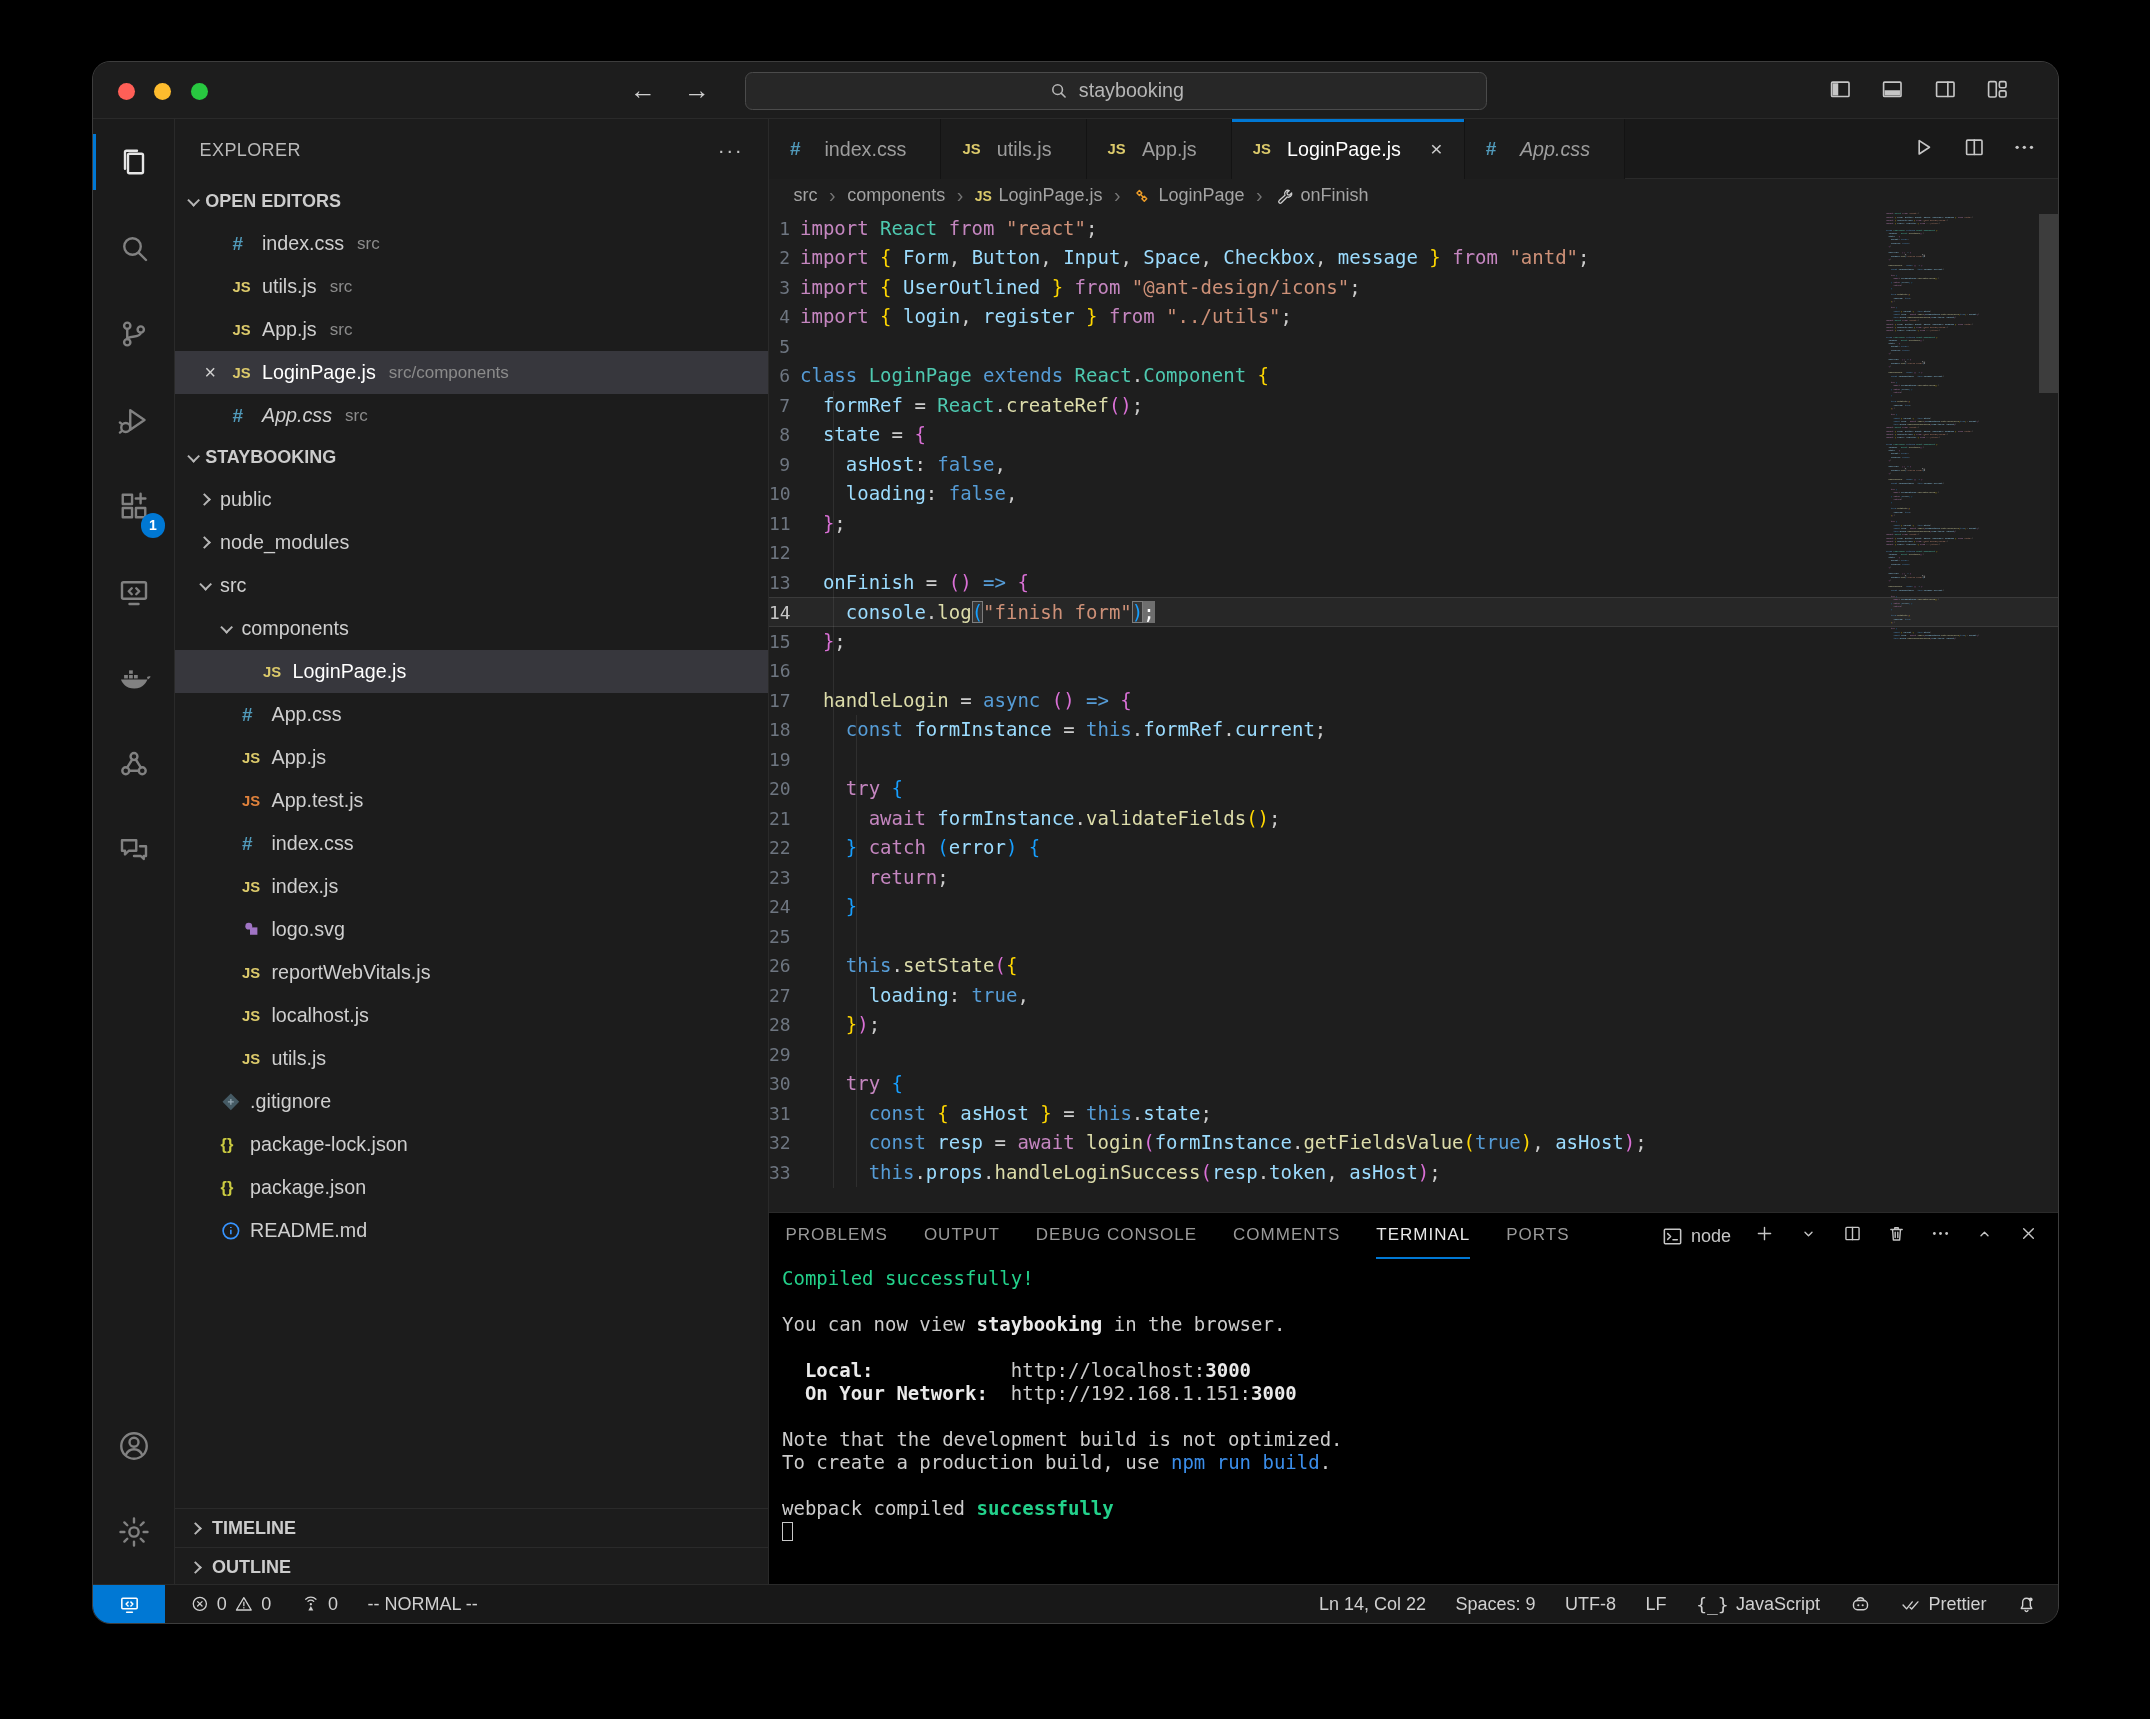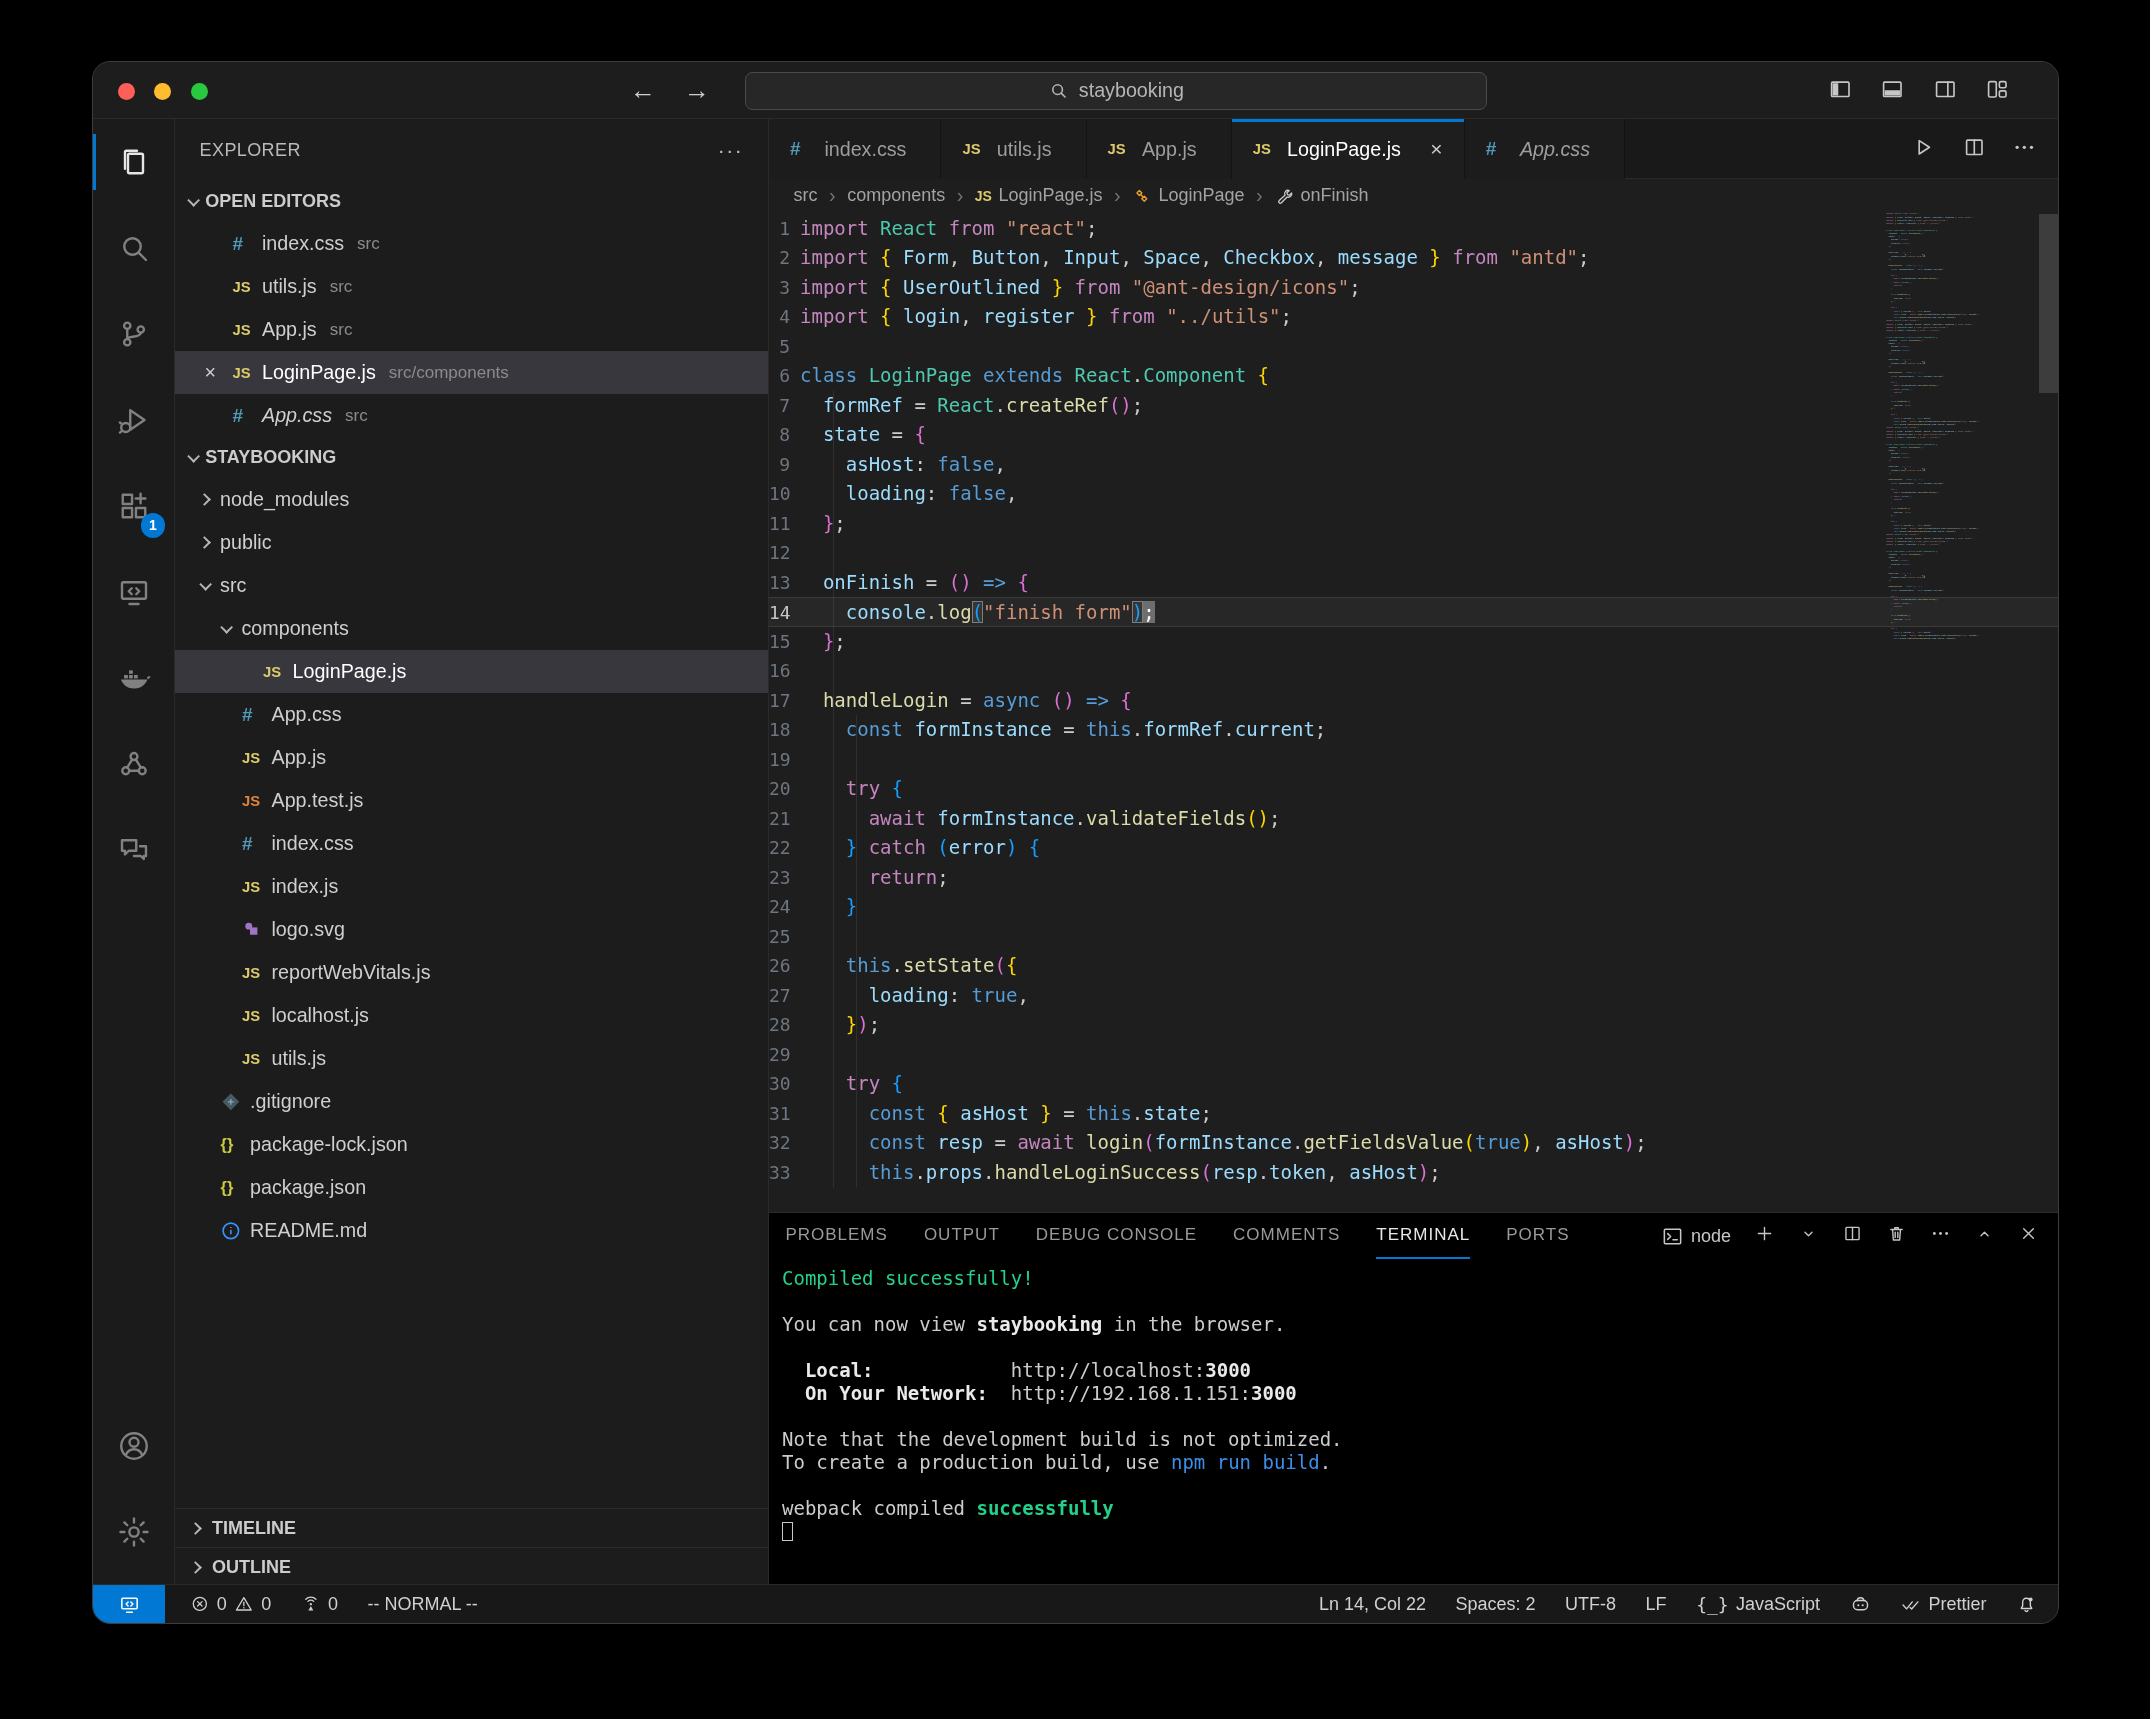--- a/index.html
+++ b/index.html
@@ -332,25 +332,25 @@
             <span class="row-detail">src</span>
           </div>
         </div>
       <div class="sec-head">
         <span class="chev down"></span>
         <span>STAYBOOKING</span>
       </div>
       <div id="tree-list">
           <div class="tree-row" style="padding-left: 24.6px;">
             <span class="chev right" style="margin-right: 11.5px;"></span>
-            <span class="row-name">node_modules</span>
+            <span class="row-name">public</span>
           </div>
           <div class="tree-row" style="padding-left: 24.6px;">
             <span class="chev right" style="margin-right: 11.5px;"></span>
-            <span class="row-name">public</span>
+            <span class="row-name">node_modules</span>
           </div>
           <div class="tree-row" style="padding-left: 24.6px;">
             <span class="chev down" style="margin-right: 11.5px;"></span>
             <span class="row-name">src</span>
           </div>
           <div class="tree-row" style="padding-left: 46px;">
             <span class="chev down" style="margin-right: 11.5px;"></span>
             <span class="row-name">components</span>
           </div>
           <div class="tree-row selected" style="padding-left: 67px;">
@@ -812,21 +812,21 @@
                 <path d="M9 20l3-5.5 3 5.5" fill="currentColor" stroke="none"></path>
                 <path d="M8.5 9a5 5 0 0 1 7 0M5.8 6.5a8.7 8.7 0 0 1 12.4 0"></path>
               </svg>
             </span>
             <span>0</span>
           </span>
           <span class="sitem">-- NORMAL --</span>
         </div>
         <div class="sright">
           <span class="sitem">Ln 14, Col 22</span>
-          <span class="sitem">Spaces: 2</span>
+          <span class="sitem">Spaces: 9</span>
           <span class="sitem">UTF-8</span>
           <span class="sitem">LF</span>
           <span class="sitem">
             <span class="sbraces">{̲}</span>
             <span>JavaScript</span>
           </span>
           <span class="sitem">
             <span class="icx" style="height: 21px; width: 21px;">
               <svg viewBox="0 0 24 24" fill="none" stroke="currentColor" stroke-width="1.6" stroke-linecap="round" stroke-linejoin="round">
                 <rect x="4" y="7.5" width="16" height="10.5" rx="4.5"></rect>

